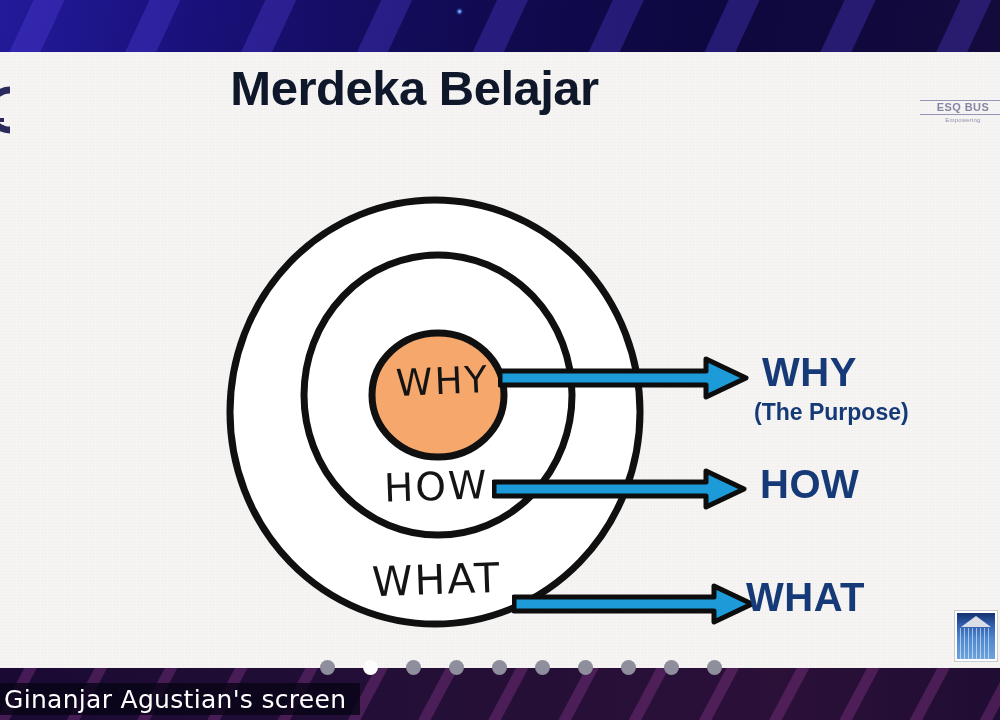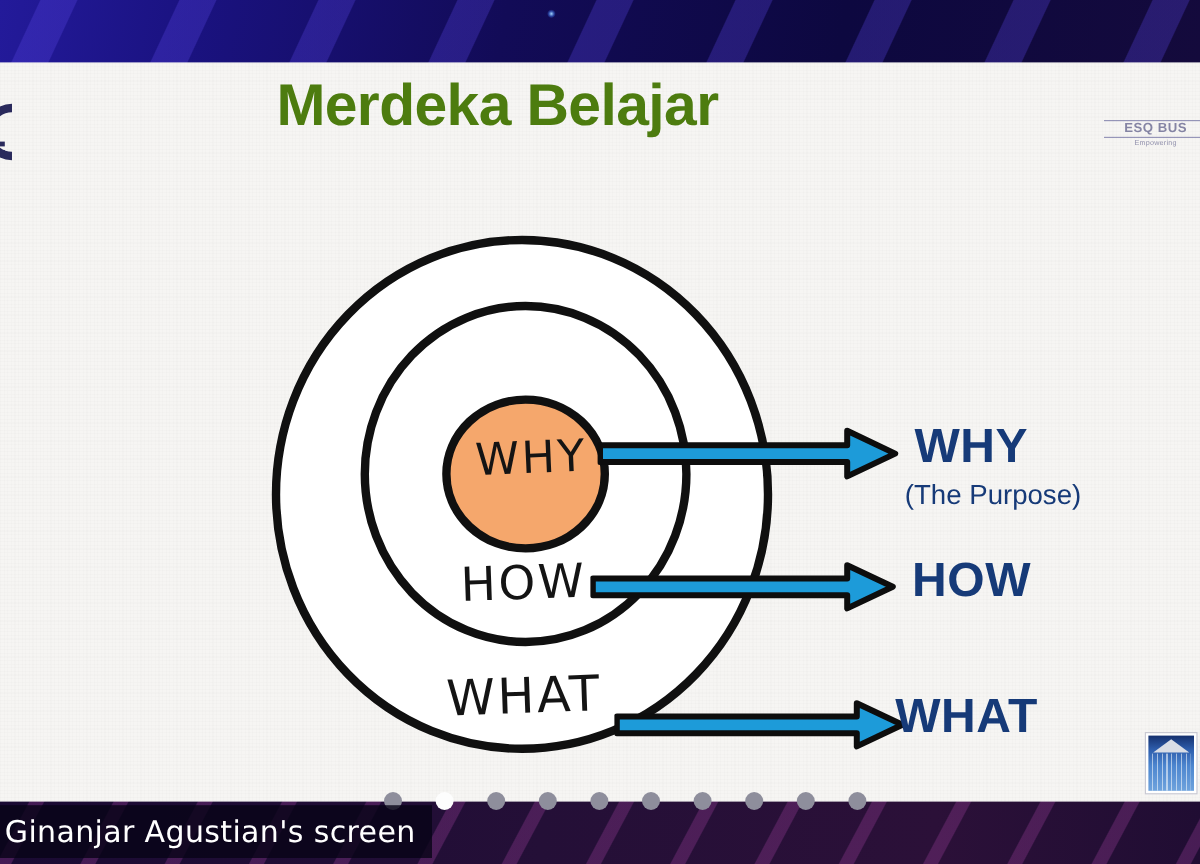--- a/index.html
+++ b/index.html
@@ -69,21 +69,21 @@
       repeating-linear-gradient(0deg, rgba(0,0,0,0.012) 0 1px, rgba(0,0,0,0) 1px 3px),
       repeating-linear-gradient(90deg, rgba(0,0,0,0.012) 0 1px, rgba(0,0,0,0) 1px 3px);
     pointer-events:none;
   }
 
   .slide-title {
     position:absolute; left:0; top:8px; width:829px;
     text-align:center;
     font-size:49px;
     font-weight:bold;
-    color:#4d7c0f;
+    color:#0f172a;
     letter-spacing:-0.5px;
     font-family:"Liberation Sans", sans-serif;
   }
 
   
   .logo-left {
     position:absolute; left:-16px; top:32px;
     width:40px; height:52px;
     color:#2a2a5c;
   }
@@ -172,21 +172,21 @@
 
   
   .side-group { position:absolute; }
   .side-title {
     font-size:40px; font-weight:bold; color:#163a78;
     letter-spacing:0.5px;
     font-family:"Liberation Sans", sans-serif;
     line-height:1;
   }
   .side-sub {
-    font-size:23px; font-weight:normal; color:#163a78;
+    font-size:23px; font-weight:bold; color:#163a78;
     font-family:"Liberation Sans", sans-serif;
     line-height:1;
     margin-top:9px;
   }
   #group-why  { left:762px; top:300px; }
   #group-why .side-sub { margin-left:-8px; }
   #group-how  { left:760px; top:412px; }
   #group-how .side-sub { margin-left:-20px; }
   #group-what { left:746px; top:525px; }
   #group-what .side-sub { margin-left:14px; }
@@ -197,21 +197,21 @@
   }
   .dot{
     position:absolute; top:0;
     width:15px; height:15px; border-radius:50%;
     background:#8e8e9c;
   }
   .dot.active{ background:#fdfdfd; }
 
   .share-label {
     position:absolute; left:0; bottom:5px;
-    height:44px;
+    height:32px;
     padding:0 14px 0 4px;
     display:flex; align-items:center;
     background:rgba(8,4,22,0.80);
     color:#ffffff;
     font-size:25px;
     font-family:"DejaVu Sans", sans-serif;
     letter-spacing:0.3px;
     white-space:nowrap;
   }
 </style>

